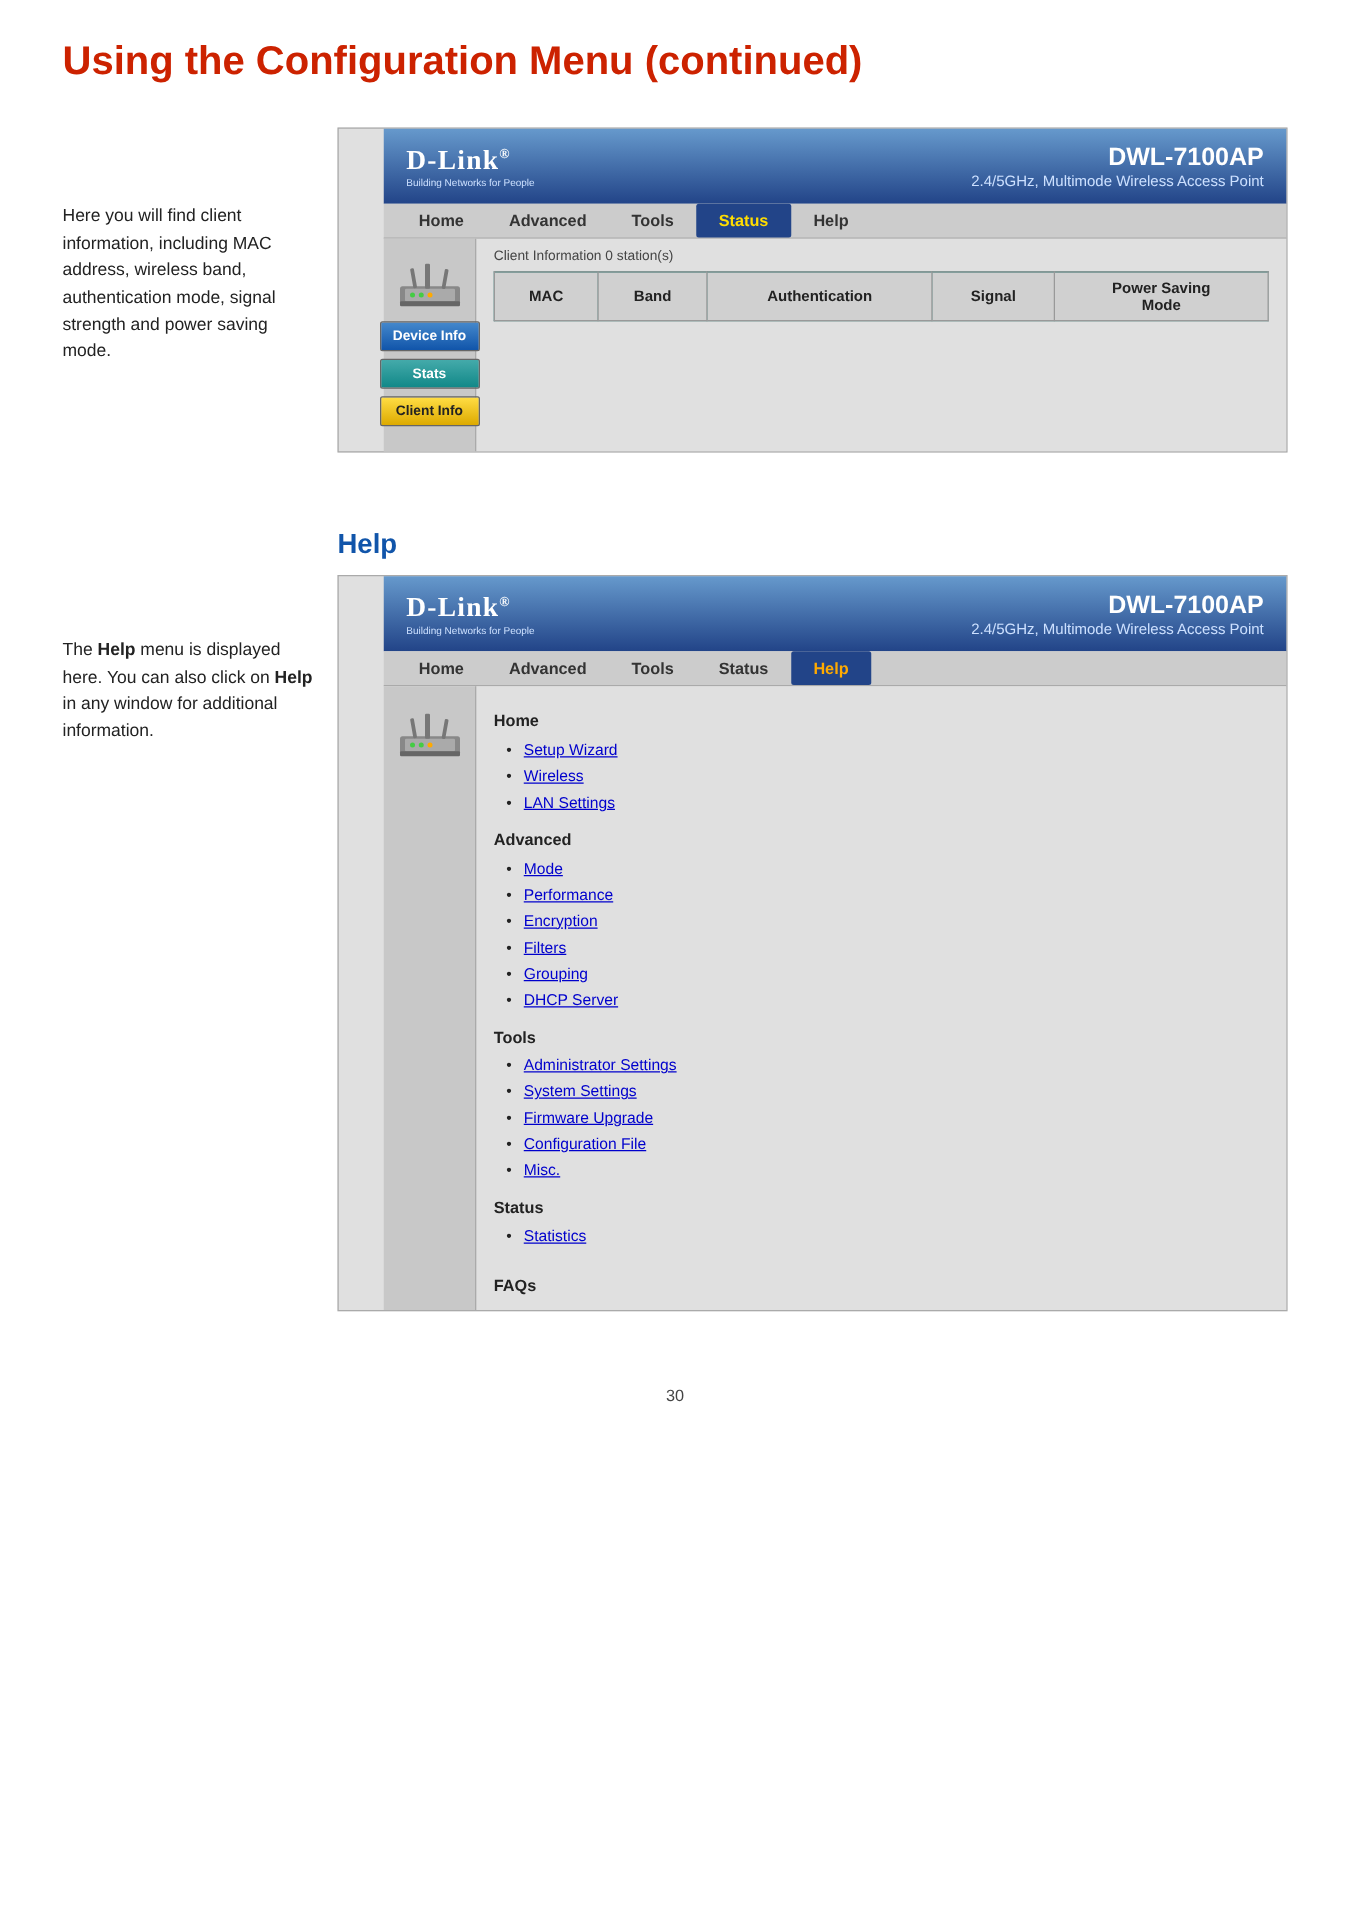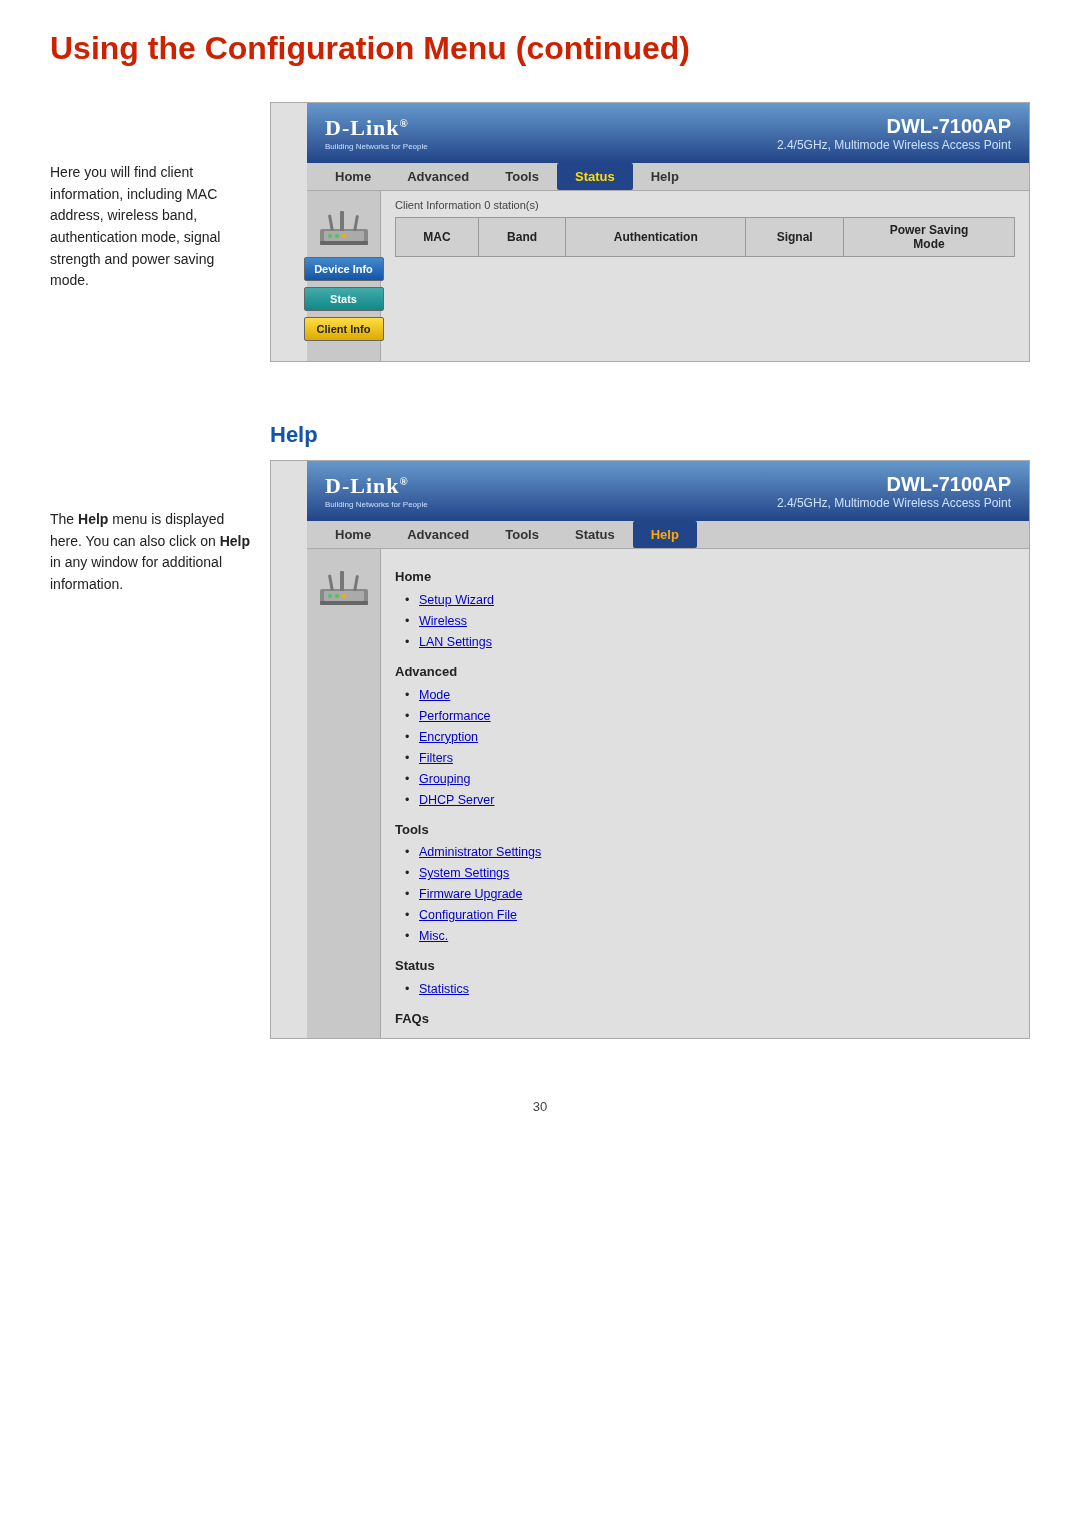--- a/index.html
+++ b/index.html
@@ -236,21 +236,21 @@
       left: 0;
       color: #222;
     }
     .help-list a {
       color: #0000cc;
       text-decoration: underline;
     }
     .help-faqs {
       font-weight: bold;
       font-size: 13px;
-      margin-top: 10px;
+      margin-top: 20px;
     }
 
     
     .router-icon {
       width: 68px;
       height: 50px;
     }
 
     
     .page-number {

